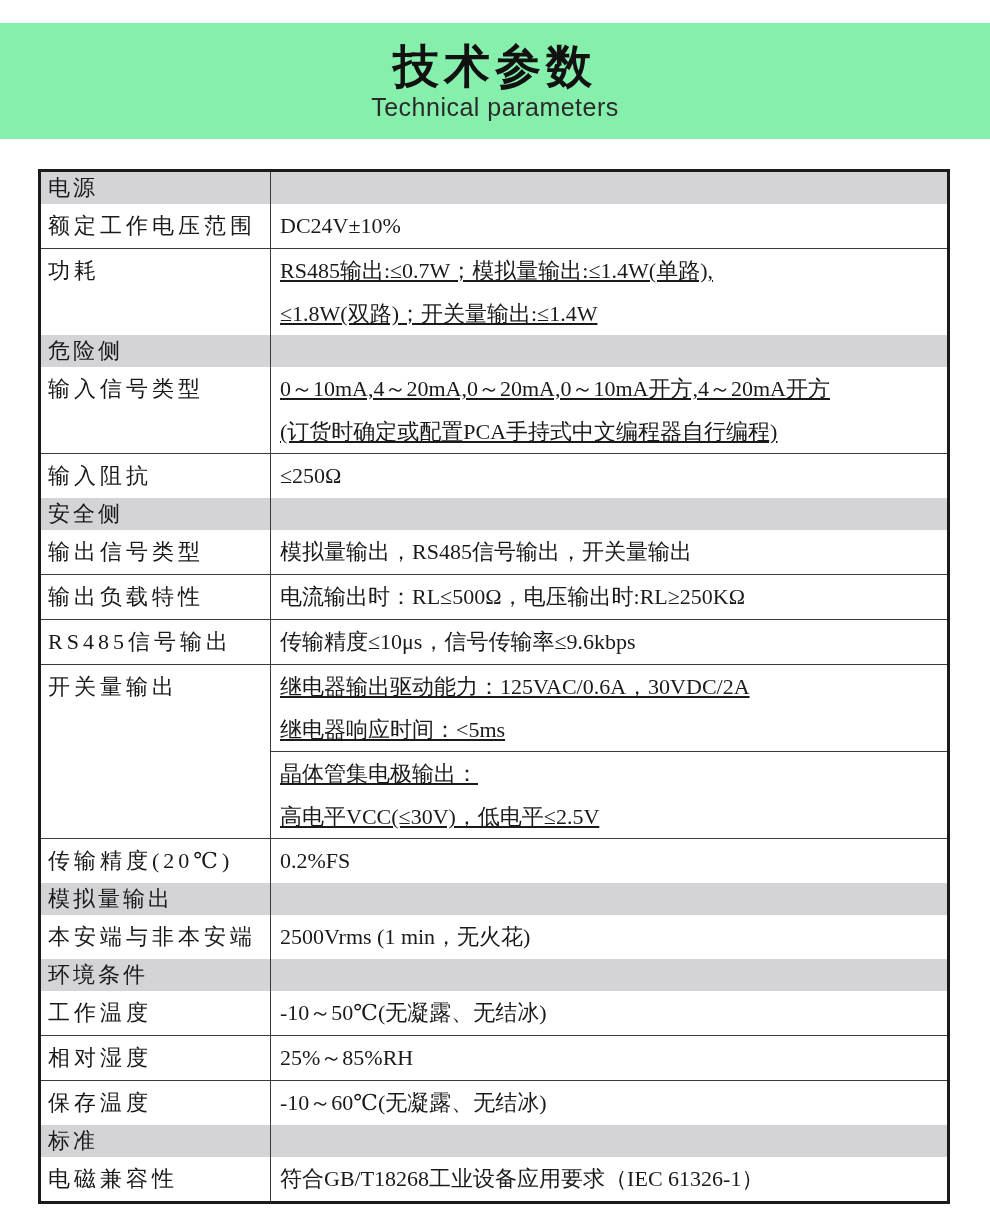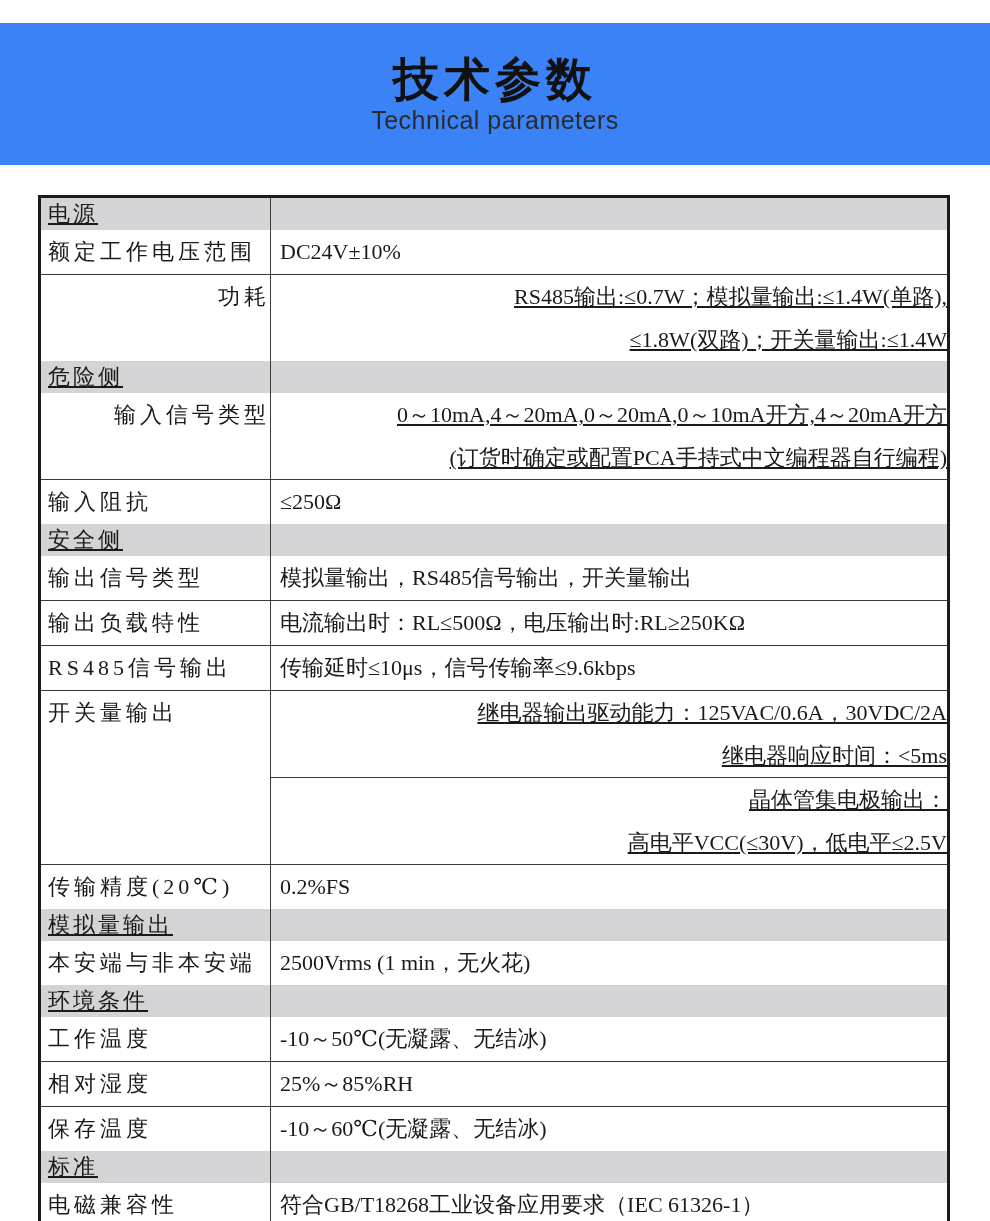--- a/index.html
+++ b/index.html
@@ -7,22 +7,22 @@
     padding: 0;
     width: 990px;
     height: 1221px;
     background: #ffffff;
     font-family: "Liberation Serif", "DejaVu Serif", serif;
     color: #1a1a1a;
     overflow: hidden;
   }
   .band {
     margin-top: 23px;
-    height: 142px;
-    background: #3b82f6;
+    height: 116px;
+    background: #86efac;
     display: flex;
     flex-direction: column;
     align-items: center;
     justify-content: center;
   }
   .title {
     font-family: "Liberation Sans", "DejaVu Sans", sans-serif;
     font-weight: 700;
     font-size: 46px;
     letter-spacing: 5px;
@@ -52,29 +52,29 @@
   }
   td.lbl {
     padding-left: 7px;
     letter-spacing: 4px;
     border-right: 1px solid #3a3a3a;
   }
   td.val {
     padding-left: 9px;
   }
   td.h1 { height: 44px; line-height: 44px; white-space: nowrap; }
-  td.h2 { height: 86px; line-height: 43px; text-align: right; }
+  td.h2 { height: 86px; line-height: 43px; }
   td.bt { border-top: 1px solid #3a3a3a; }
   .ln { height: 43px; line-height: 43px; white-space: nowrap; text-decoration: underline; }
   tr.sec td {
     background: #d4d4d7;
     height: 32px;
     line-height: 32px;
   }
-  tr.sec td.lbl { letter-spacing: 3px; text-decoration: underline; }
+  tr.sec td.lbl { letter-spacing: 3px; }
 </style>
 </head>
 <body>
 
 <div class="band">
   <div class="title">技术参数</div>
   <div class="subtitle">Technical parameters</div>
 </div>
 
 <table class="spec">
@@ -120,21 +120,21 @@
       <tr>
         <td class="lbl h1">输出信号类型</td>
         <td class="val h1">模拟量输出，RS485信号输出，开关量输出</td>
       </tr>
       <tr>
         <td class="lbl bt h1">输出负载特性</td>
         <td class="val bt h1">电流输出时：RL≤500Ω，电压输出时:RL≥250KΩ</td>
       </tr>
       <tr>
         <td class="lbl bt h1">RS485信号输出</td>
-        <td class="val bt h1">传输延时≤10μs，信号传输率≤9.6kbps</td>
+        <td class="val bt h1">传输精度≤10μs，信号传输率≤9.6kbps</td>
       </tr>
       <tr>
         <td class="lbl bt" rowspan="2" style="line-height: 43px; margin-top: 20px;">开关量输出</td>
         <td class="val bt h2">
           <div class="ln">继电器输出驱动能力：125VAC/0.6A，30VDC/2A</div>
           <div class="ln">继电器响应时间：&lt;5ms</div>
         </td>
       </tr>
       <tr>
         <td class="val bt h2">

